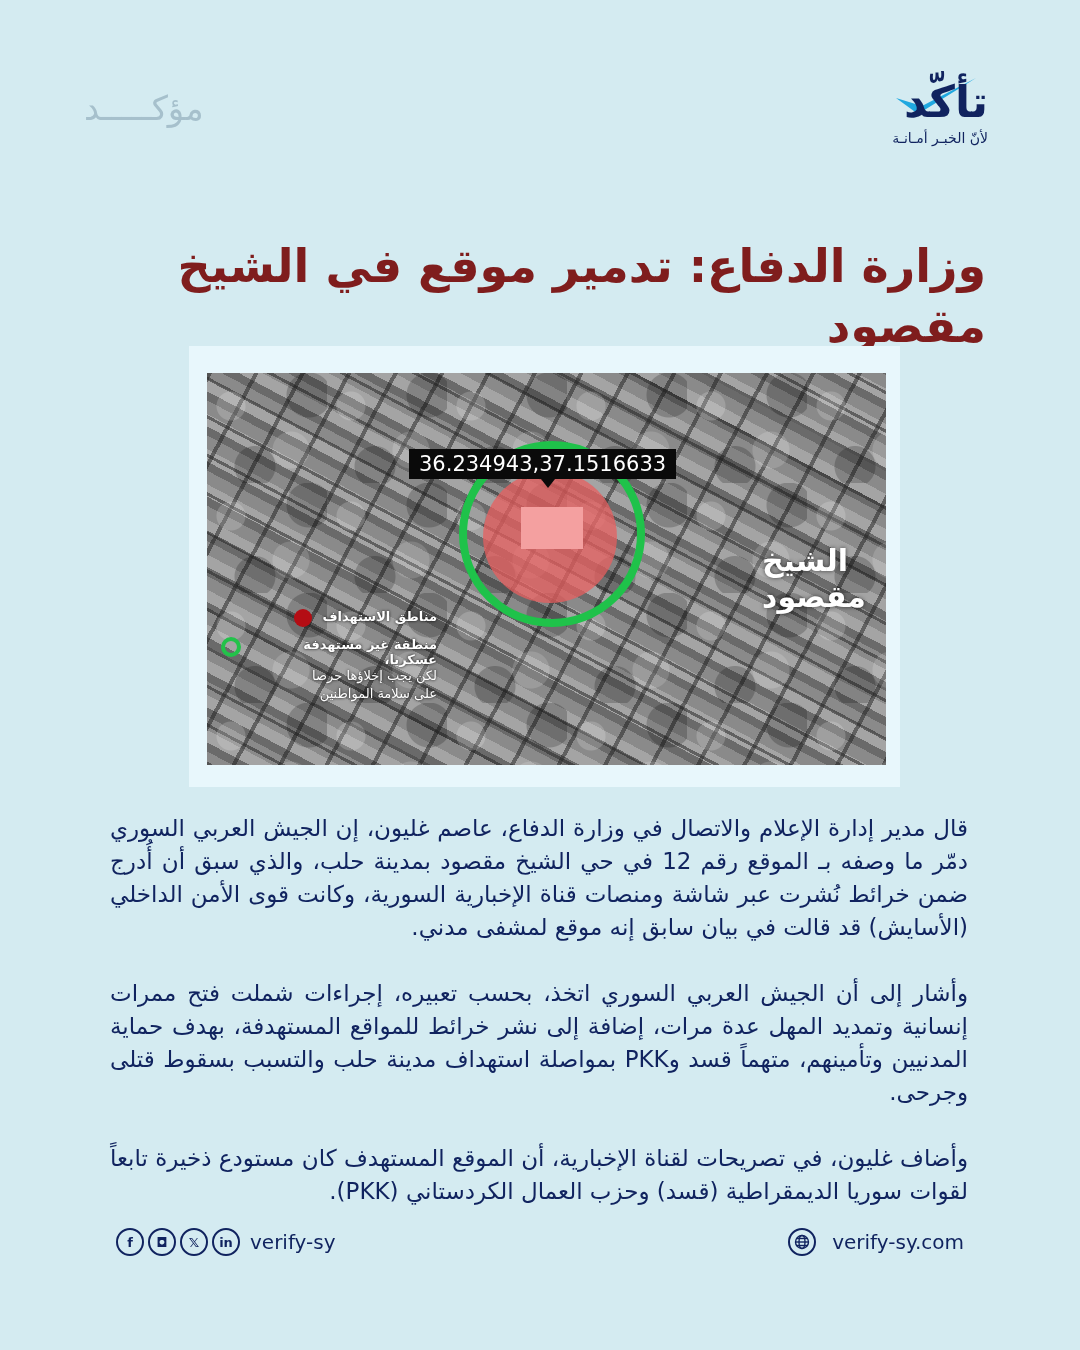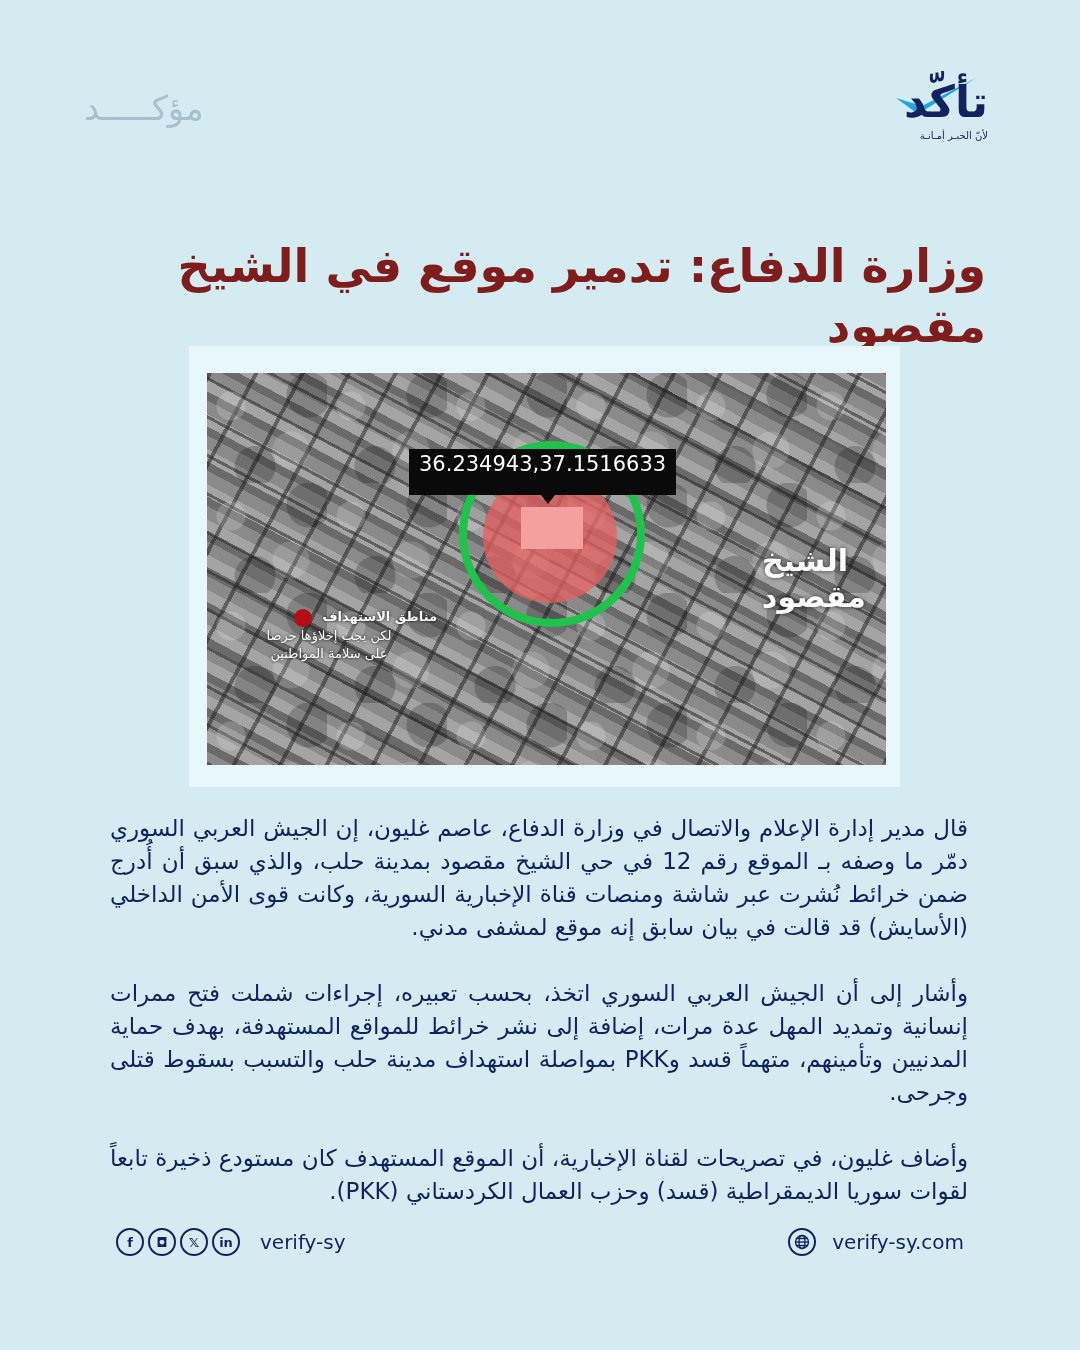--- a/index.html
+++ b/index.html
@@ -20,21 +20,21 @@
     text-align: right;
     text-decoration: underline;
   }
   .logo .word {
     position: absolute; right: 0; top: 14px;
     font-size: 44px; font-weight: bold; color: #10235f; direction: rtl; line-height: 1;
   }
   .logo svg.check { position: absolute; right: 0; top: 4px; }
   .logo .tag {
     position: absolute; right: 0; top: 64px;
-    font-size: 10px; color: #10235f; direction: rtl; white-space: nowrap;
+    font-size: 14px; color: #10235f; direction: rtl; white-space: nowrap;
   }
   .title {
     position: absolute; left: 60px; right: 94px; top: 206px;
     font-size: 46px; font-weight: bold; direction: rtl; text-align: right;
     color: #7f1d1d; line-height: 1.3;
   }
   .frame {
     position: absolute; left: 189px; top: 346px; width: 711px; height: 441px;
     background: #e8f7fc;
   }
@@ -62,21 +62,21 @@
   }
   .target-fill {
     position: absolute; left: 276px; top: 98px; width: 134px; height: 132px;
     background: rgba(232,95,95,.75); border-radius: 50%;
   }
   .target-fill .bldg {
     position: absolute; left: 38px; top: 36px; width: 62px; height: 42px;
     background: #f4a0a0;
   }
   .coords {
-    position: absolute; left: 202px; top: 76px; height: 46px; padding: 0 10px;
+    position: absolute; left: 202px; top: 76px; height: 30px; padding: 0 10px;
     background: #0a0a0a; color: #fff;
     font-family: "DejaVu Sans", sans-serif; font-size: 21px; line-height: 30px;
   }
   .coords::after {
     content: ""; position: absolute; left: 132px; bottom: -9px;
     border-left: 7px solid transparent; border-right: 7px solid transparent;
     border-top: 9px solid #0a0a0a;
   }
   .place {
     position: absolute; left: 555px; top: 170px; width: 110px;
@@ -84,36 +84,36 @@
     line-height: 1.2; text-shadow: 0 0 4px rgba(0,0,0,.6);
   }
   .legend {
     position: absolute; left: 14px; top: 236px; width: 216px;
     direction: rtl; color: #fff; font-size: 13px; font-weight: bold;
     text-shadow: 0 0 3px #000;
   }
   .legend .row { display: flex; align-items: flex-start; gap: 10px; }
   .legend .dot-red { width: 18px; height: 18px; border-radius: 50%; background: #b40d14; flex: none; }
   .legend .dot-green { width: 12px; height: 12px; border-radius: 50%; border: 4px solid #22c24a; flex: none; }
-  .legend .sub { padding-right: 0; font-weight: normal; line-height: 1.4; font-size: 13px; text-align: center; }
+  .legend .sub { padding-right: 0; font-weight: normal; line-height: 1.4; font-size: 13px; }
   .body {
     position: absolute; left: 110px; right: 112px; top: 812px;
     direction: rtl; text-align: justify; text-align-last: right;
     font-size: 23px; line-height: 33px; color: #10235f;
   }
   .body p { margin: 0 0 33px 0; }
   .footer-left {
     position: absolute; left: 116px; top: 1228px; display: flex; align-items: center; gap: 4px;
   }
   .circle-icon {
     width: 28px; height: 28px; border: 2px solid #10235f; border-radius: 50%;
     box-sizing: border-box; display: flex; align-items: center; justify-content: center;
     font-size: 13px; font-weight: bold; color: #10235f;
   }
-  .handle { font-size: 20px; color: #10235f; margin-left: 16px; }
+  .handle { font-size: 20px; color: #10235f; margin-left: 6px; }
   .footer-right {
     position: absolute; right: 116px; top: 1228px; display: flex; align-items: center; gap: 16px;
   }
   .site { font-size: 20px; color: #10235f; }
 </style>
 </head>
 <body>
 
 <div class="watermark">مؤكـــــد</div>
 
@@ -137,20 +137,24 @@
     <div class="coords">36.234943,37.1516633</div>
     <div class="place">
       <div>الشيخ</div>
       <div>مقصود</div>
     </div>
     <div class="legend">
       <div class="row">
         <span>مناطق الاستهداف</span>
         <span class="dot-red"></span>
       </div>
+      <div class="row" style="margin-top:10px">
+        <span>منطقة غير مستهدفة عسكريا،</span>
+        <span class="dot-green"></span>
+      </div>
       <div class="sub">لكن يجب إخلاؤها حرصا</div>
       <div class="sub">على سلامة المواطنين</div>
     </div>
   </div>
 </div>
 
 <div class="body">
   <p>قال مدير إدارة الإعلام والاتصال في وزارة الدفاع، عاصم غليون، إن الجيش العربي السوري دمّر ما وصفه بـ الموقع رقم 12 في حي الشيخ مقصود بمدينة حلب، والذي سبق أن أُدرج ضمن خرائط نُشرت عبر شاشة ومنصات قناة الإخبارية السورية، وكانت قوى الأمن الداخلي (الأسايش) قد قالت في بيان سابق إنه موقع لمشفى مدني.</p>
   <p>وأشار إلى أن الجيش العربي السوري اتخذ، بحسب تعبيره، إجراءات شملت فتح ممرات إنسانية وتمديد المهل عدة مرات، إضافة إلى نشر خرائط للمواقع المستهدفة، بهدف حماية المدنيين وتأمينهم، متهماً قسد وPKK بمواصلة استهداف مدينة حلب والتسبب بسقوط قتلى وجرحى.</p>
   <p>وأضاف غليون، في تصريحات لقناة الإخبارية، أن الموقع المستهدف كان مستودع ذخيرة تابعاً لقوات سوريا الديمقراطية (قسد) وحزب العمال الكردستاني (PKK).</p>

